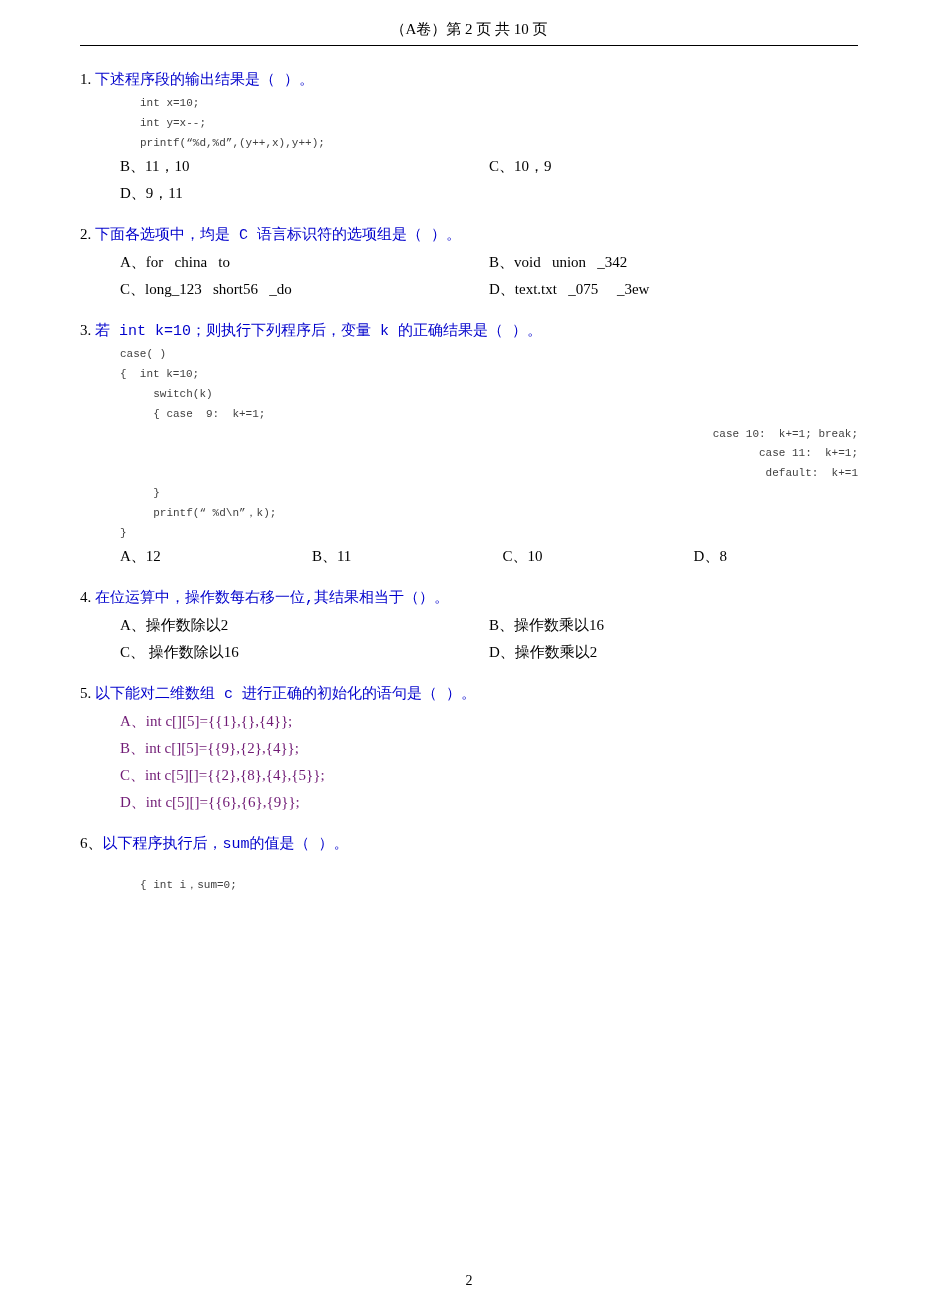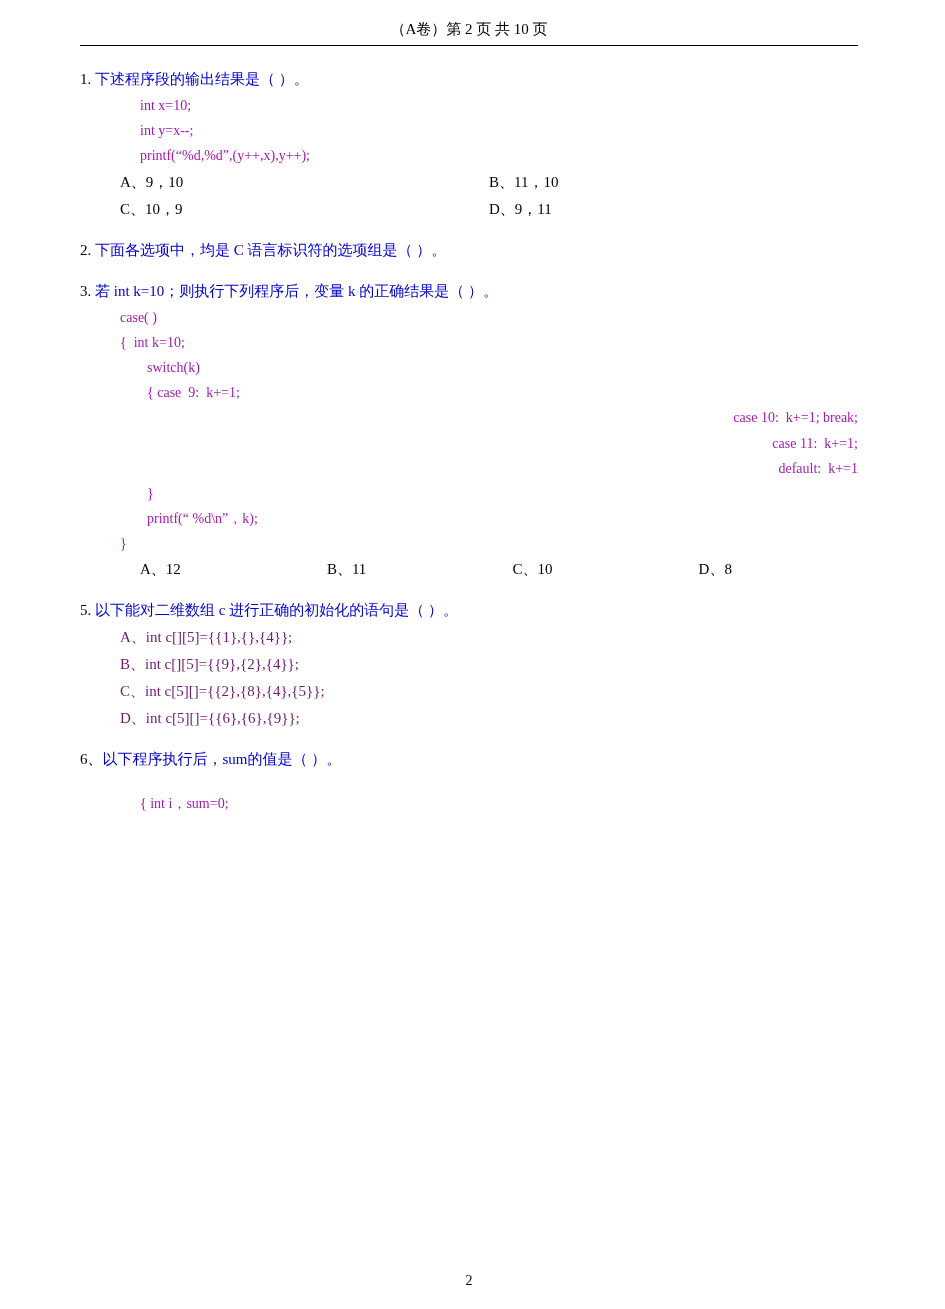--- a/index.html
+++ b/index.html
@@ -47,43 +47,44 @@
       color: #701a75;
       font-family: "SimSun", "宋体", serif;
     }
 
     .indent-1 { margin-left: 40px; }
     .indent-2 { margin-left: 60px; }
     .indent-3 { margin-left: 80px; text-align: right; }
 
     .blue-text {
       color: #0000cc;
+      font-family: Liberation Mono, monospace;
     }
 
     .page-footer {
       text-align: center;
       font-size: 14px;
       color: #000;
       position: absolute;
       bottom: 20px;
       left: 0;
       right: 0;
     }
 
     .q-line {
       line-height: 1.8;
       font-family: "SimSun", "宋体", serif;
       font-size: 15px;
     }
 
     .code-line {
-      font-family: Liberation Serif, serif;
-      font-size: 14px;
+      font-family: Liberation Mono, monospace;
+      font-size: 11px;
       line-height: 1.8;
-      color: #a21caf;
+      color: #404040;
     }
 
     .options-2col {
       display: grid;
       grid-template-columns: 1fr 1fr;
       margin-left: 40px;
       font-size: 15px;
       line-height: 1.8;
       font-family: "SimSun", "宋体", serif;
     }
@@ -98,55 +99,71 @@
   </div>
 
   <div class="question">
     <div class="q-line">
       <span class="q-num">1. </span><span class="blue-text">下述程序段的输出结果是（  ）。</span>
     </div>
     <div class="code-line indent-2">int x=10;</div>
     <div class="code-line indent-2">int y=x--;</div>
     <div class="code-line indent-2">printf(“%d,%d”,(y++,x),y++);</div>
     <div class="options-2col">
-      <div>A、9，10</div>
       <div>B、11，10</div>
       <div>C、10，9</div>
       <div>D、9，11</div>
     </div>
   </div>
 
   <div class="question">
     <div class="q-line">
       <span>2. </span><span class="blue-text">下面各选项中，均是 C 语言标识符的选项组是（  ）。</span>
+    </div>
+    <div class="options-2col">
+      <div>A、for &nbsp; china &nbsp; to</div>
+      <div>B、void &nbsp; union &nbsp; _342</div>
+      <div>C、long_123 &nbsp; short56 &nbsp; _do</div>
+      <div>D、text.txt &nbsp; _075 &nbsp; &nbsp; _3ew</div>
     </div>
   </div>
 
   <div class="question">
     <div class="q-line">
       <span>3. </span><span class="blue-text">若 int k=10；则执行下列程序后，变量 k 的正确结果是（  ）。</span>
     </div>
     <div class="code-line indent-1">case( )</div>
     <div class="code-line indent-1">{ &nbsp;int k=10;</div>
     <div class="code-line indent-2">&nbsp;&nbsp;switch(k)</div>
     <div class="code-line indent-2">&nbsp;&nbsp;{ case &nbsp;9: &nbsp;k+=1;</div>
     <div class="code-line indent-3">&nbsp;&nbsp;&nbsp;case 10: &nbsp;k+=1; break;</div>
     <div class="code-line indent-3">&nbsp;&nbsp;&nbsp;case 11: &nbsp;k+=1;</div>
     <div class="code-line indent-3">&nbsp;&nbsp;&nbsp;default: &nbsp;k+=1</div>
     <div class="code-line indent-2">&nbsp;&nbsp;}</div>
     <div class="code-line indent-2">&nbsp;&nbsp;printf(“ %d\n”，k);</div>
     <div class="code-line indent-1">}</div>
-    <div class="options-2col" style="grid-template-columns: auto auto auto auto; gap: 0 20px; margin-left:60px;">
+    <div class="options-2col" style="grid-template-columns: auto auto auto auto; gap: 0 20px; margin-left:40px;">
       <div>A、12</div>
       <div>B、11</div>
       <div>C、10</div>
       <div>D、8</div>
     </div>
   </div>
 
+  <div class="question">
+    <div class="q-line">
+      <span>4. </span><span class="blue-text">在位运算中，操作数每右移一位,其结果相当于（）。</span>
+    </div>
+    <div class="options-2col">
+      <div>A、操作数除以2</div>
+      <div>B、操作数乘以16</div>
+      <div>C、 操作数除以16</div>
+      <div>D、操作数乘以2</div>
+    </div>
+  </div>
 
   <div class="question">
     <div class="q-line">
       <span>5. </span><span class="blue-text">以下能对二维数组 c 进行正确的初始化的语句是（  ）。</span>
     </div>
     <div class="options-block">
       <div>A、int c[][5]={{1},{},{4}};</div>
       <div>B、int c[][5]={{9},{2},{4}};</div>
       <div>C、int c[5][]={{2},{8},{4},{5}};</div>
       <div>D、int c[5][]={{6},{6},{9}};</div>

